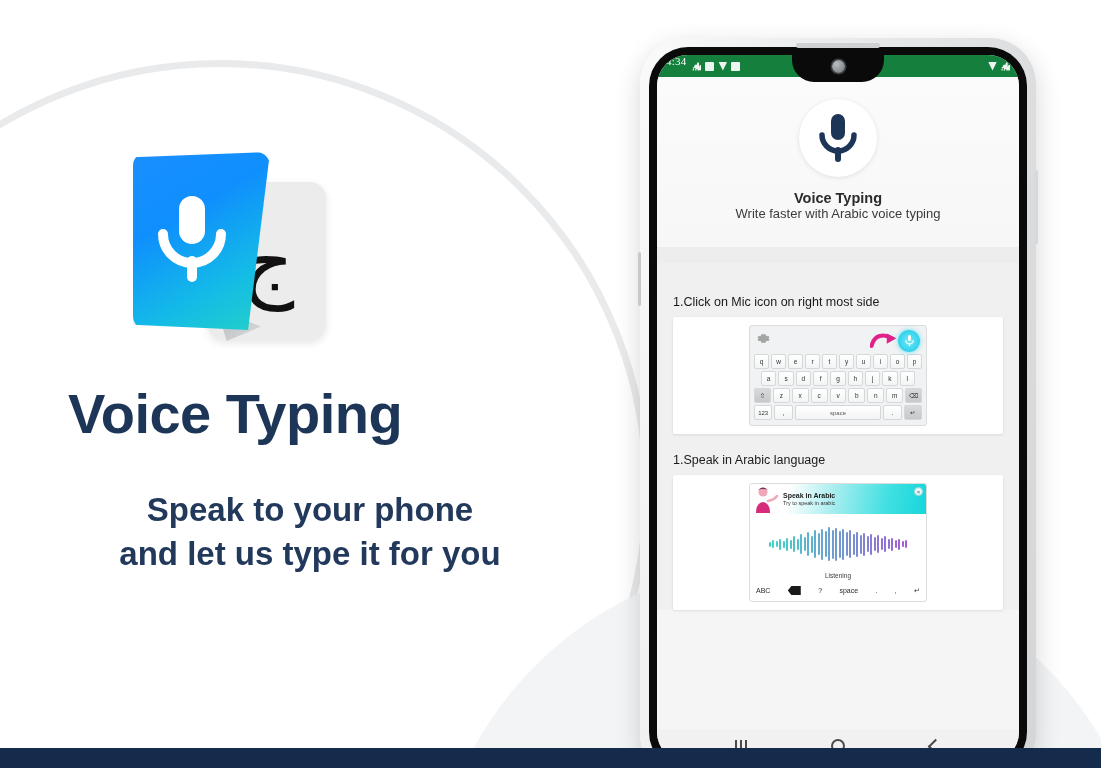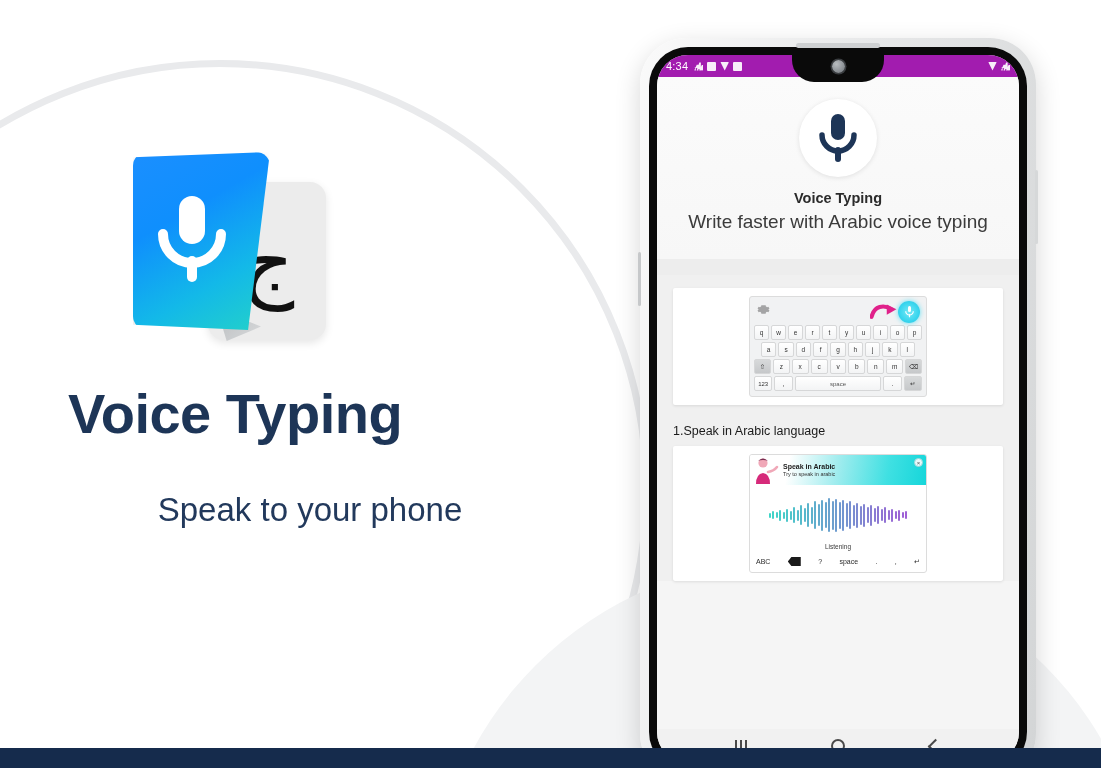--- a/index.html
+++ b/index.html
@@ -85,21 +85,21 @@
     position:absolute; left:68px; top:381px;
     width:520px;
     font-size:56px; font-weight:bold;
     color:#1d3557; letter-spacing:-.5px;
   }
   .subline{
     position:absolute; left:32px; top:488px;
     width:556px;
     text-align:center;
     font-size:33px; line-height:1.32;
-    color:#22395c; font-weight:400;
+    color:#22395c; font-weight:700;
   }
   .subline span{ display:block; }
 
   
   .phone{
     position:absolute; left:640px; top:38px;
     width:396px; height:742px;
     z-index:10;
   }
   .phone-outer{
@@ -133,25 +133,26 @@
     position:absolute; left:50%; top:5px;
     transform:translateX(-50%);
     width:84px; height:5px;
     background:#cfd1d3; border-radius:3px;
     z-index:22;
   }
 
   
   .statusbar{
     position:relative;
-    height:22px; background:#a21caf;
-    display:flex; align-items:center;
+    height:22px; background:#15803d;
+    display:flex; 
     padding:0 9px;
     color:#ffffff; font-size:10.5px;
     z-index:3;
+    font-family:Liberation Serif, serif;
   }
   .sb-time{ font-size:11px; letter-spacing:.2px; }
   .sb-icons{ display:flex; gap:4px; align-items:center; margin-left:6px; }
   .sb-ico{ width:9px; height:9px; background:#ffffff; opacity:.92; border-radius:1px; }
   .sb-ico.tri{ clip-path:polygon(0 0,100% 0,50% 100%); }
   .sb-ico.bars{ clip-path:polygon(0 60%,18% 60%,18% 100%,0 100%,
                  28% 35%,46% 35%,46% 100%,28% 100%,
                  56% 10%,74% 10%,74% 100%,56% 100%,
                  84% 40%,100% 40%,100% 100%,84% 100%); }
   .sb-right{ margin-left:auto; display:flex; gap:4px; align-items:center; font-size:10px; }
@@ -180,21 +181,21 @@
     text-align:center;
   }
   .mic-circle{
     width:78px; height:78px; margin:0 auto 13px;
     border-radius:50%;
     background:#ffffff;
     box-shadow:0 1px 5px rgba(0,0,0,.10);
     display:flex; align-items:center; justify-content:center;
   }
   .app-title{ font-size:14.5px; font-weight:bold; color:#2b2b2b; }
-  .app-sub{ font-size:19px; color:#3b3b3b; margin-top:5px; }
+  .app-sub{ font-size:13px; color:#3b3b3b; }
 
   .divider-band{ height:16px; background:#ededed; }
 
   
   .howto{ padding:13px 16px 0; background:#f0f0f0; }
   .howto-title{ font-size:15.5px; font-weight:bold; color:#1a1a1a; }
   .step-label{ font-size:12.5px; color:#1a1a1a; margin:19px 0 8px; }
 
   .shot{
     background:#ffffff;
@@ -293,20 +294,21 @@
       <rect x="24" y="4" width="26" height="48" rx="13" fill="#ffffff"></rect>
       <path d="M8 42 a29 29 0 0 0 58 0" fill="none" stroke="#ffffff" stroke-width="10" stroke-linecap="round"></path>
       <rect x="32" y="64" width="10" height="26" rx="5" fill="#ffffff"></rect>
     </svg>
   </div>
 
   <div class="headline">Voice Typing</div>
 
   <div class="subline">
     <span>Speak to your phone</span>
+    <span>and let us type it for you</span>
   </div>
 </div>
 
 <div class="phone">
   <div class="phone-outer"></div>
   <div class="side-btn"></div>
   <div class="side-btn2"></div>
   <div class="phone-bezel"></div>
   <div class="earpiece"></div>
 
@@ -339,20 +341,21 @@
         </svg>
       </div>
       <div class="app-title">Voice Typing</div>
       <div class="app-sub">Write faster with Arabic voice typing</div>
     </div>
 
     <div class="divider-band"></div>
 
     <div class="howto">
 
+      <div class="step-label">1.Click on Mic icon on right most side</div>
 
       <div class="shot">
         <div class="kb">
           <div class="kb-top">
             <svg class="kb-gear" viewBox="0 0 24 24">
               <path fill="#666" d="M12 8a4 4 0 1 0 0 8 4 4 0 0 0 0-8zm9 4l2-1.7-2-3.5-2.5 1a7.6 7.6 0 0 0-2-1.2L16 4H8l-.5 2.6c-.7.3-1.4.7-2 1.2l-2.5-1-2 3.5L3 12l-2 1.7 2 3.5 2.5-1c.6.5 1.3.9 2 1.2L8 20h8l.5-2.6c.7-.3 1.4-.7 2-1.2l2.5 1 2-3.5L21 12z"></path>
             </svg>
             <svg class="kb-arrow" viewBox="0 0 40 26">
               <path d="M2 20 C6 4 20 2 30 9" stroke="#e0218a" stroke-width="6" fill="none" stroke-linecap="round"></path>
               <path d="M24 2 L38 9 L24 17 Z" fill="#e0218a"></path>

